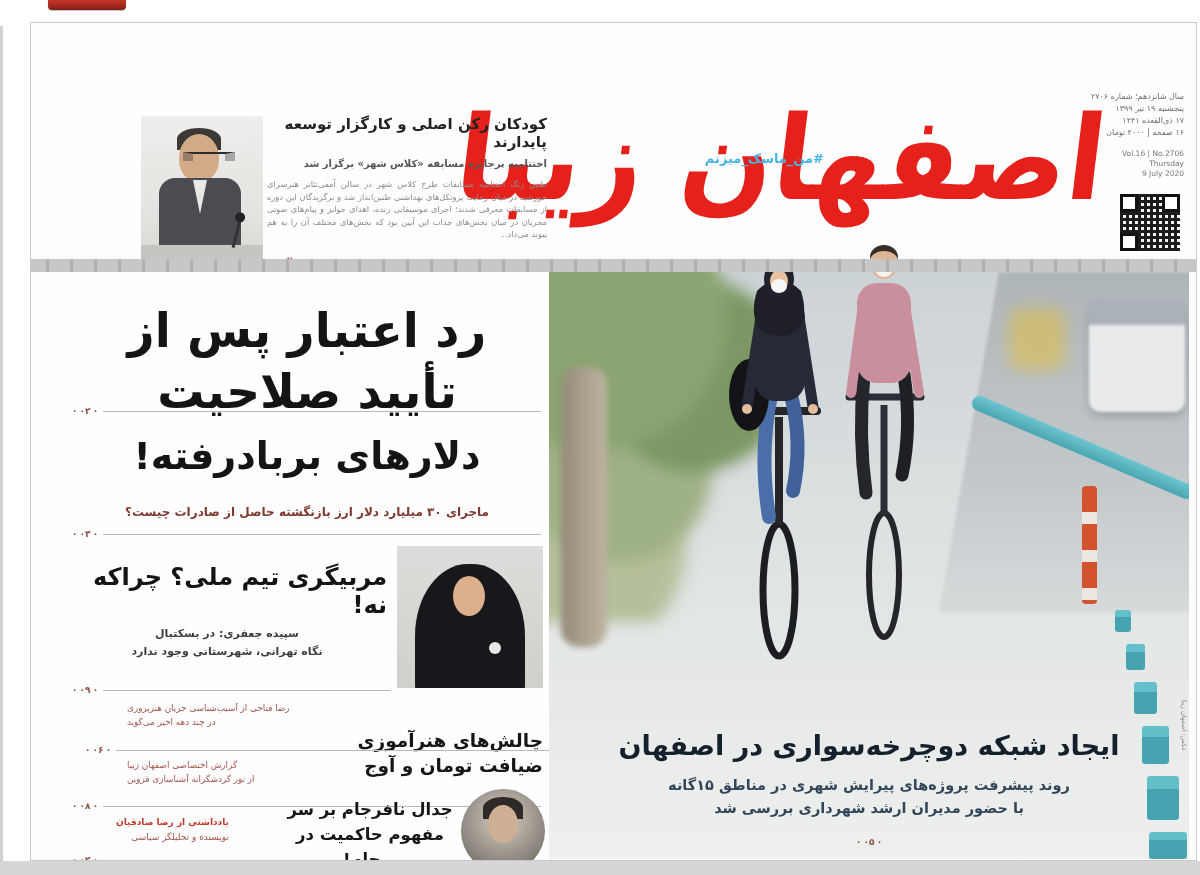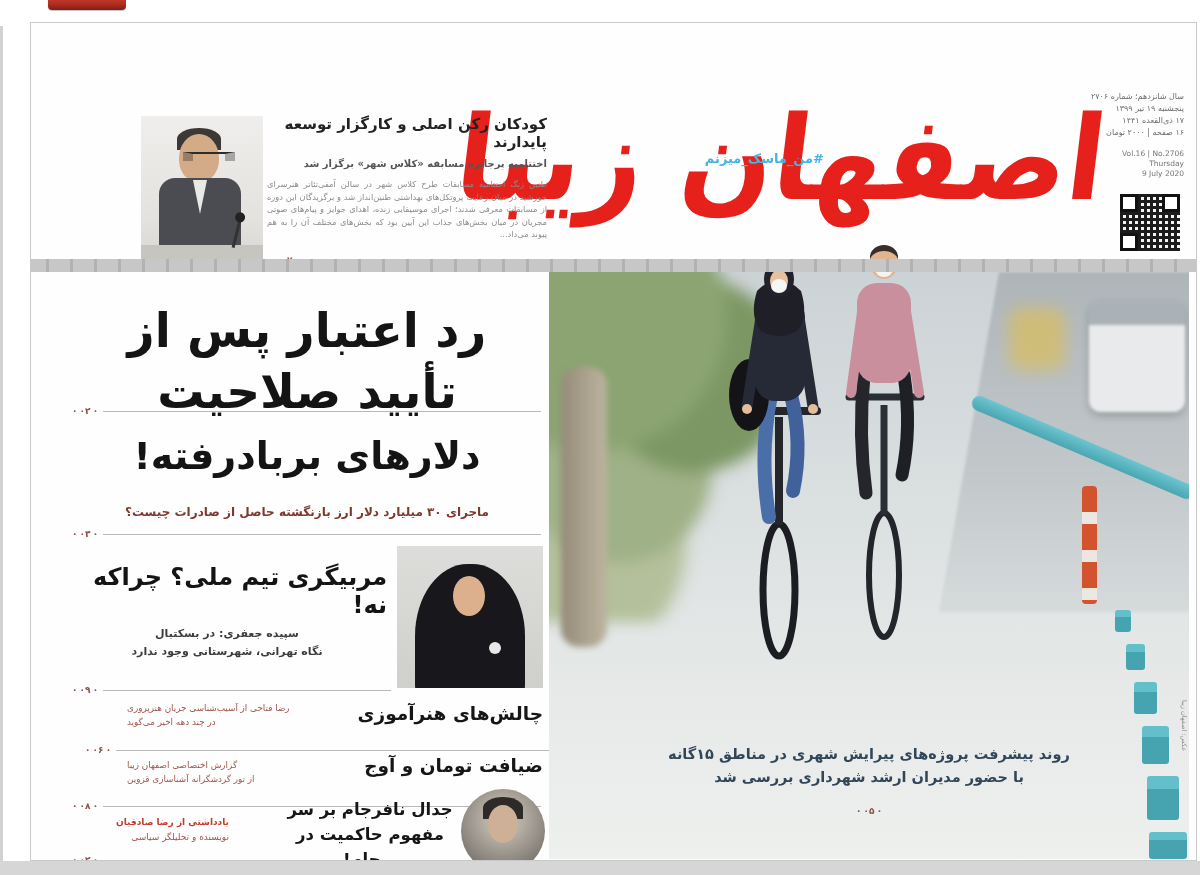--- a/index.html
+++ b/index.html
@@ -80,21 +80,21 @@
   .woman-photo .face{position:absolute;left:56px;top:30px;width:32px;height:40px;border-radius:50%;background:#dcb08c;}
   .woman-photo .logo{position:absolute;left:92px;top:96px;width:12px;height:12px;border-radius:50%;background:#e8e8e8;}
   .s3-h{position:absolute;left:36px;top:540px;width:320px;direction:rtl;text-align:right;
       font-size:24px;font-weight:900;color:#141414;letter-spacing:-1px;}
   .s3-s{position:absolute;left:60px;top:602px;width:272px;direction:rtl;text-align:center;
       font-size:11px;line-height:18px;color:#3c3c3c;font-weight:bold;}
   .s3-rule{left:42px;top:662px;width:318px;}
 
   .mini-h{position:absolute;width:212px;direction:rtl;text-align:right;font-size:18.5px;
       font-weight:900;color:#161616;letter-spacing:-0.5px;}
-  .s4-h{left:300px;top:680px;}
+  .s4-h{left:300px;top:707px;}
   .s5-h{left:300px;top:732px;}
   .mini-note{position:absolute;width:180px;direction:rtl;text-align:left;font-size:8.8px;
       line-height:13.5px;color:#a0544a;}
   .s4-n{left:96px;top:679px;}
   .s5-n{left:96px;top:736px;}
   .s4-rule{left:42px;top:722px;width:468px;margin-left:13px;}
   .s5-rule{left:42px;top:778px;width:468px;}
 
   .portrait{position:absolute;left:430px;top:766px;width:84px;height:84px;border-radius:50%;overflow:hidden;
       background:radial-gradient(circle at 50% 36%,#b9b1a6 0 26%,#8f8a82 60%,#5b5851 100%);}
@@ -303,20 +303,21 @@
           <circle cx="48" cy="164" r="5" fill="#e4bd9b"></circle>
           <circle cx="114" cy="164" r="5" fill="#e4bd9b"></circle>
           <path d="M58 46 q22 -22 44 0 q8 26 -4 40 q-18 10 -36 0 q-12 -14 -4 -40z" fill="#1f1f28"></path>
           <ellipse cx="80" cy="34" rx="15" ry="18" fill="#22222c"></ellipse>
           <ellipse cx="80" cy="36" rx="9" ry="11" fill="#e8c2a0"></ellipse>
           <ellipse cx="80" cy="41" rx="8" ry="7" fill="#f6f6f4"></ellipse>
         </g>
       </svg>
 
       <div class="caption">
+        <div class="h">ایجاد شبکه دوچرخه‌سواری در اصفهان</div>
         <div class="s">
           <div>روند پیشرفت پروژه‌های پیرایش شهری در مناطق ۱۵گانه</div>
           <div>با حضور مدیران ارشد شهرداری بررسی شد</div>
         </div>
         <div class="pn"><span class="pnum">۰۵</span></div>
       </div>
       <div class="credit">عکس: اصفهان زیبا</div>
     </div>
 
   </div>

